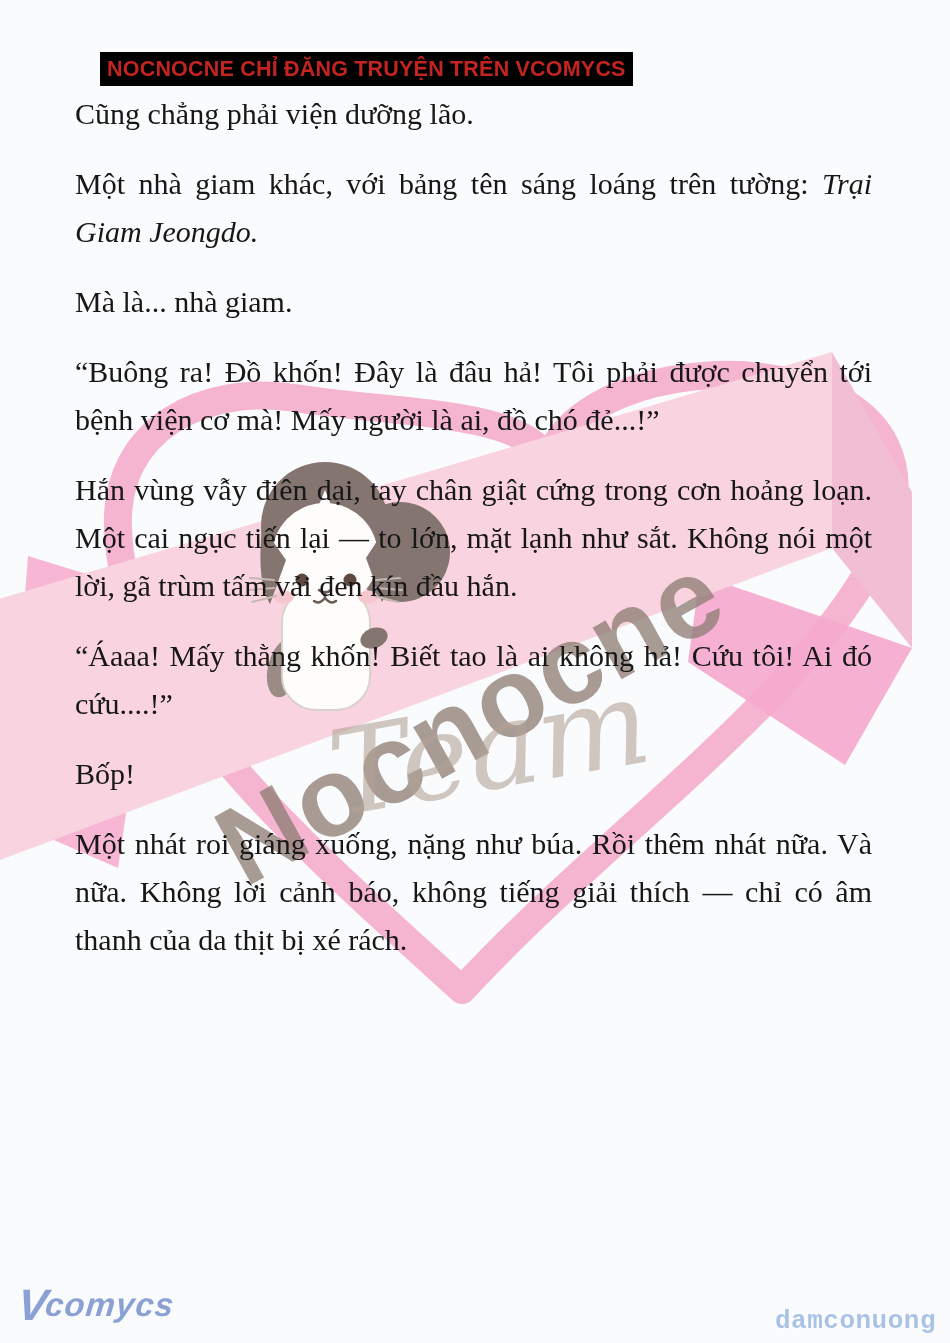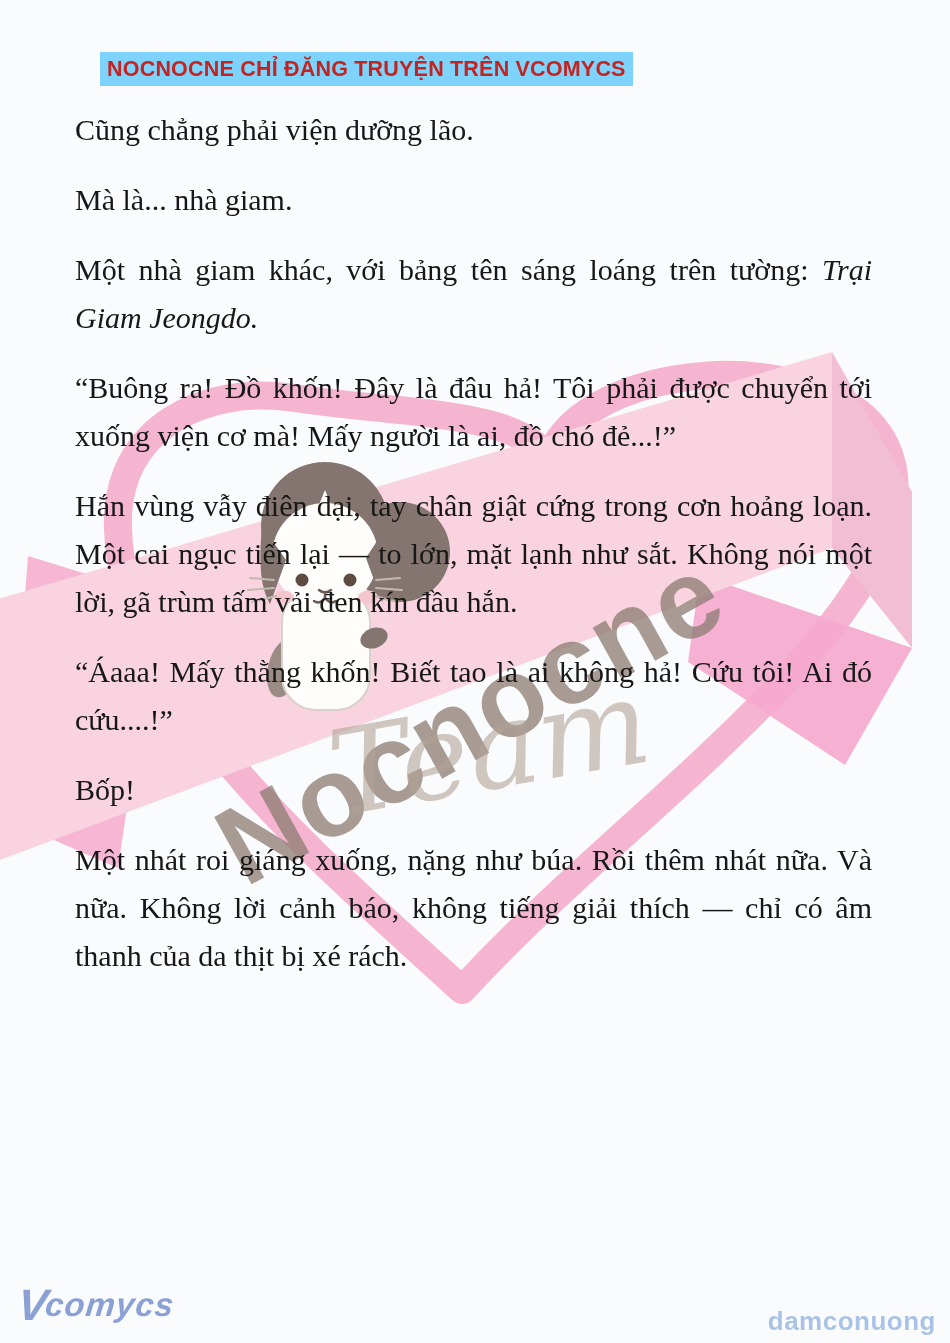--- a/index.html
+++ b/index.html
@@ -13,31 +13,31 @@
   
   .watermark{
     position:absolute;left:0;top:0;width:950px;height:1343px;
     z-index:0;
   }
   
   .content{position:relative;z-index:2;}
   .header-notice{
     display:inline-block;
     margin:52px 0 0 100px;
-    background:#7dd3fc;
+    background:#000000;
     color:#c32420;
     font-family:"Liberation Sans","DejaVu Sans",sans-serif;
     font-weight:bold;
     font-size:21.5px;
     line-height:28px;
     padding:3px 7px 3px 7px;
     letter-spacing:.2px;
   }
   .story{
-    margin-top:20px;
+    margin-top:4px;
     padding:0 78px 0 75px;
   }
   .story p{
     margin:0 0 22px 0;
     font-size:30px;
     line-height:48px;
     color:#171717;
     text-align:justify;
   }
   .story p em{font-style:italic;}
@@ -46,21 +46,21 @@
     position:absolute;left:18px;top:1286px;z-index:2;
     font-family:"Liberation Sans","DejaVu Sans",sans-serif;
     font-style:italic;font-weight:bold;
     font-size:33px;letter-spacing:1px;
     color:#8ba1d5;
     transform:skewX(-6deg);
   }
   .logo-vcomycs .bigv{font-size:44px;line-height:30px;vertical-align:-4px;letter-spacing:-2px;}
   .logo-damconuong{
     position:absolute;right:14px;top:1306px;z-index:2;
-    font-family:Liberation Sans, sans-serif;
+    font-family:Liberation Mono, monospace;
     font-weight:bold;font-size:26px;letter-spacing:.5px;
     color:#a9c3e7;
     text-shadow:0 0 3px #ffffff,0 0 6px #ffffff;
   }
 </style>
 </head>
 <body>
 
 <svg class="watermark" viewBox="0 0 950 1343" xmlns="http://www.w3.org/2000/svg" aria-hidden="true">
 
@@ -101,23 +101,23 @@
   <text transform="translate(245 888) rotate(-29)" font-family="Liberation Sans, DejaVu Sans, sans-serif" font-size="112" font-weight="800" letter-spacing="2" fill="#8e7d74" opacity="0.76">Nocnocne</text>
 
   <text transform="translate(338 816) rotate(-10)" font-family="DejaVu Serif, Liberation Serif, serif" font-style="italic" font-size="118" fill="#b3a396" opacity="0.6">Team</text>
 </svg>
 
 <div class="content">
   <div class="header-notice">NOCNOCNE CHỈ ĐĂNG TRUYỆN TRÊN VCOMYCS</div>
 
   <div class="story" id="paragraphs-container">
       <p><span>Cũng chẳng phải viện dưỡng lão.</span></p>
+      <p><span>Một nhà giam khác, với bảng tên sáng loáng trên tường: </span><em>Trại Giam Jeongdo.</em></p>
       <p><span>Mà là... nhà giam.</span></p>
-      <p><span>Một nhà giam khác, với bảng tên sáng loáng trên tường: </span><em>Trại Giam Jeongdo.</em></p>
-      <p><span>“Buông ra! Đồ khốn! Đây là đâu hả! Tôi phải được chuyển tới xuống viện cơ mà! Mấy người là ai, đồ chó đẻ...!”</span></p>
+      <p><span>“Buông ra! Đồ khốn! Đây là đâu hả! Tôi phải được chuyển tới bệnh viện cơ mà! Mấy người là ai, đồ chó đẻ...!”</span></p>
       <p><span>Hắn vùng vẫy điên dại, tay chân giật cứng trong cơn hoảng loạn. Một cai ngục tiến lại — to lớn, mặt lạnh như sắt. Không nói một lời, gã trùm tấm vải đen kín đầu hắn.</span></p>
       <p><span>“Áaaa! Mấy thằng khốn! Biết tao là ai không hả! Cứu tôi! Ai đó cứu....!”</span></p>
       <p><span>Bốp!</span></p>
       <p><span>Một nhát roi giáng xuống, nặng như búa. Rồi thêm nhát nữa. Và nữa. Không lời cảnh báo, không tiếng giải thích — chỉ có âm thanh của da thịt bị xé rách.</span></p>
     </div>
 </div>
 
 <div class="logo-vcomycs"><span class="bigv">V</span><span>comycs</span></div>
 
 <div class="logo-damconuong">damconuong</div>

